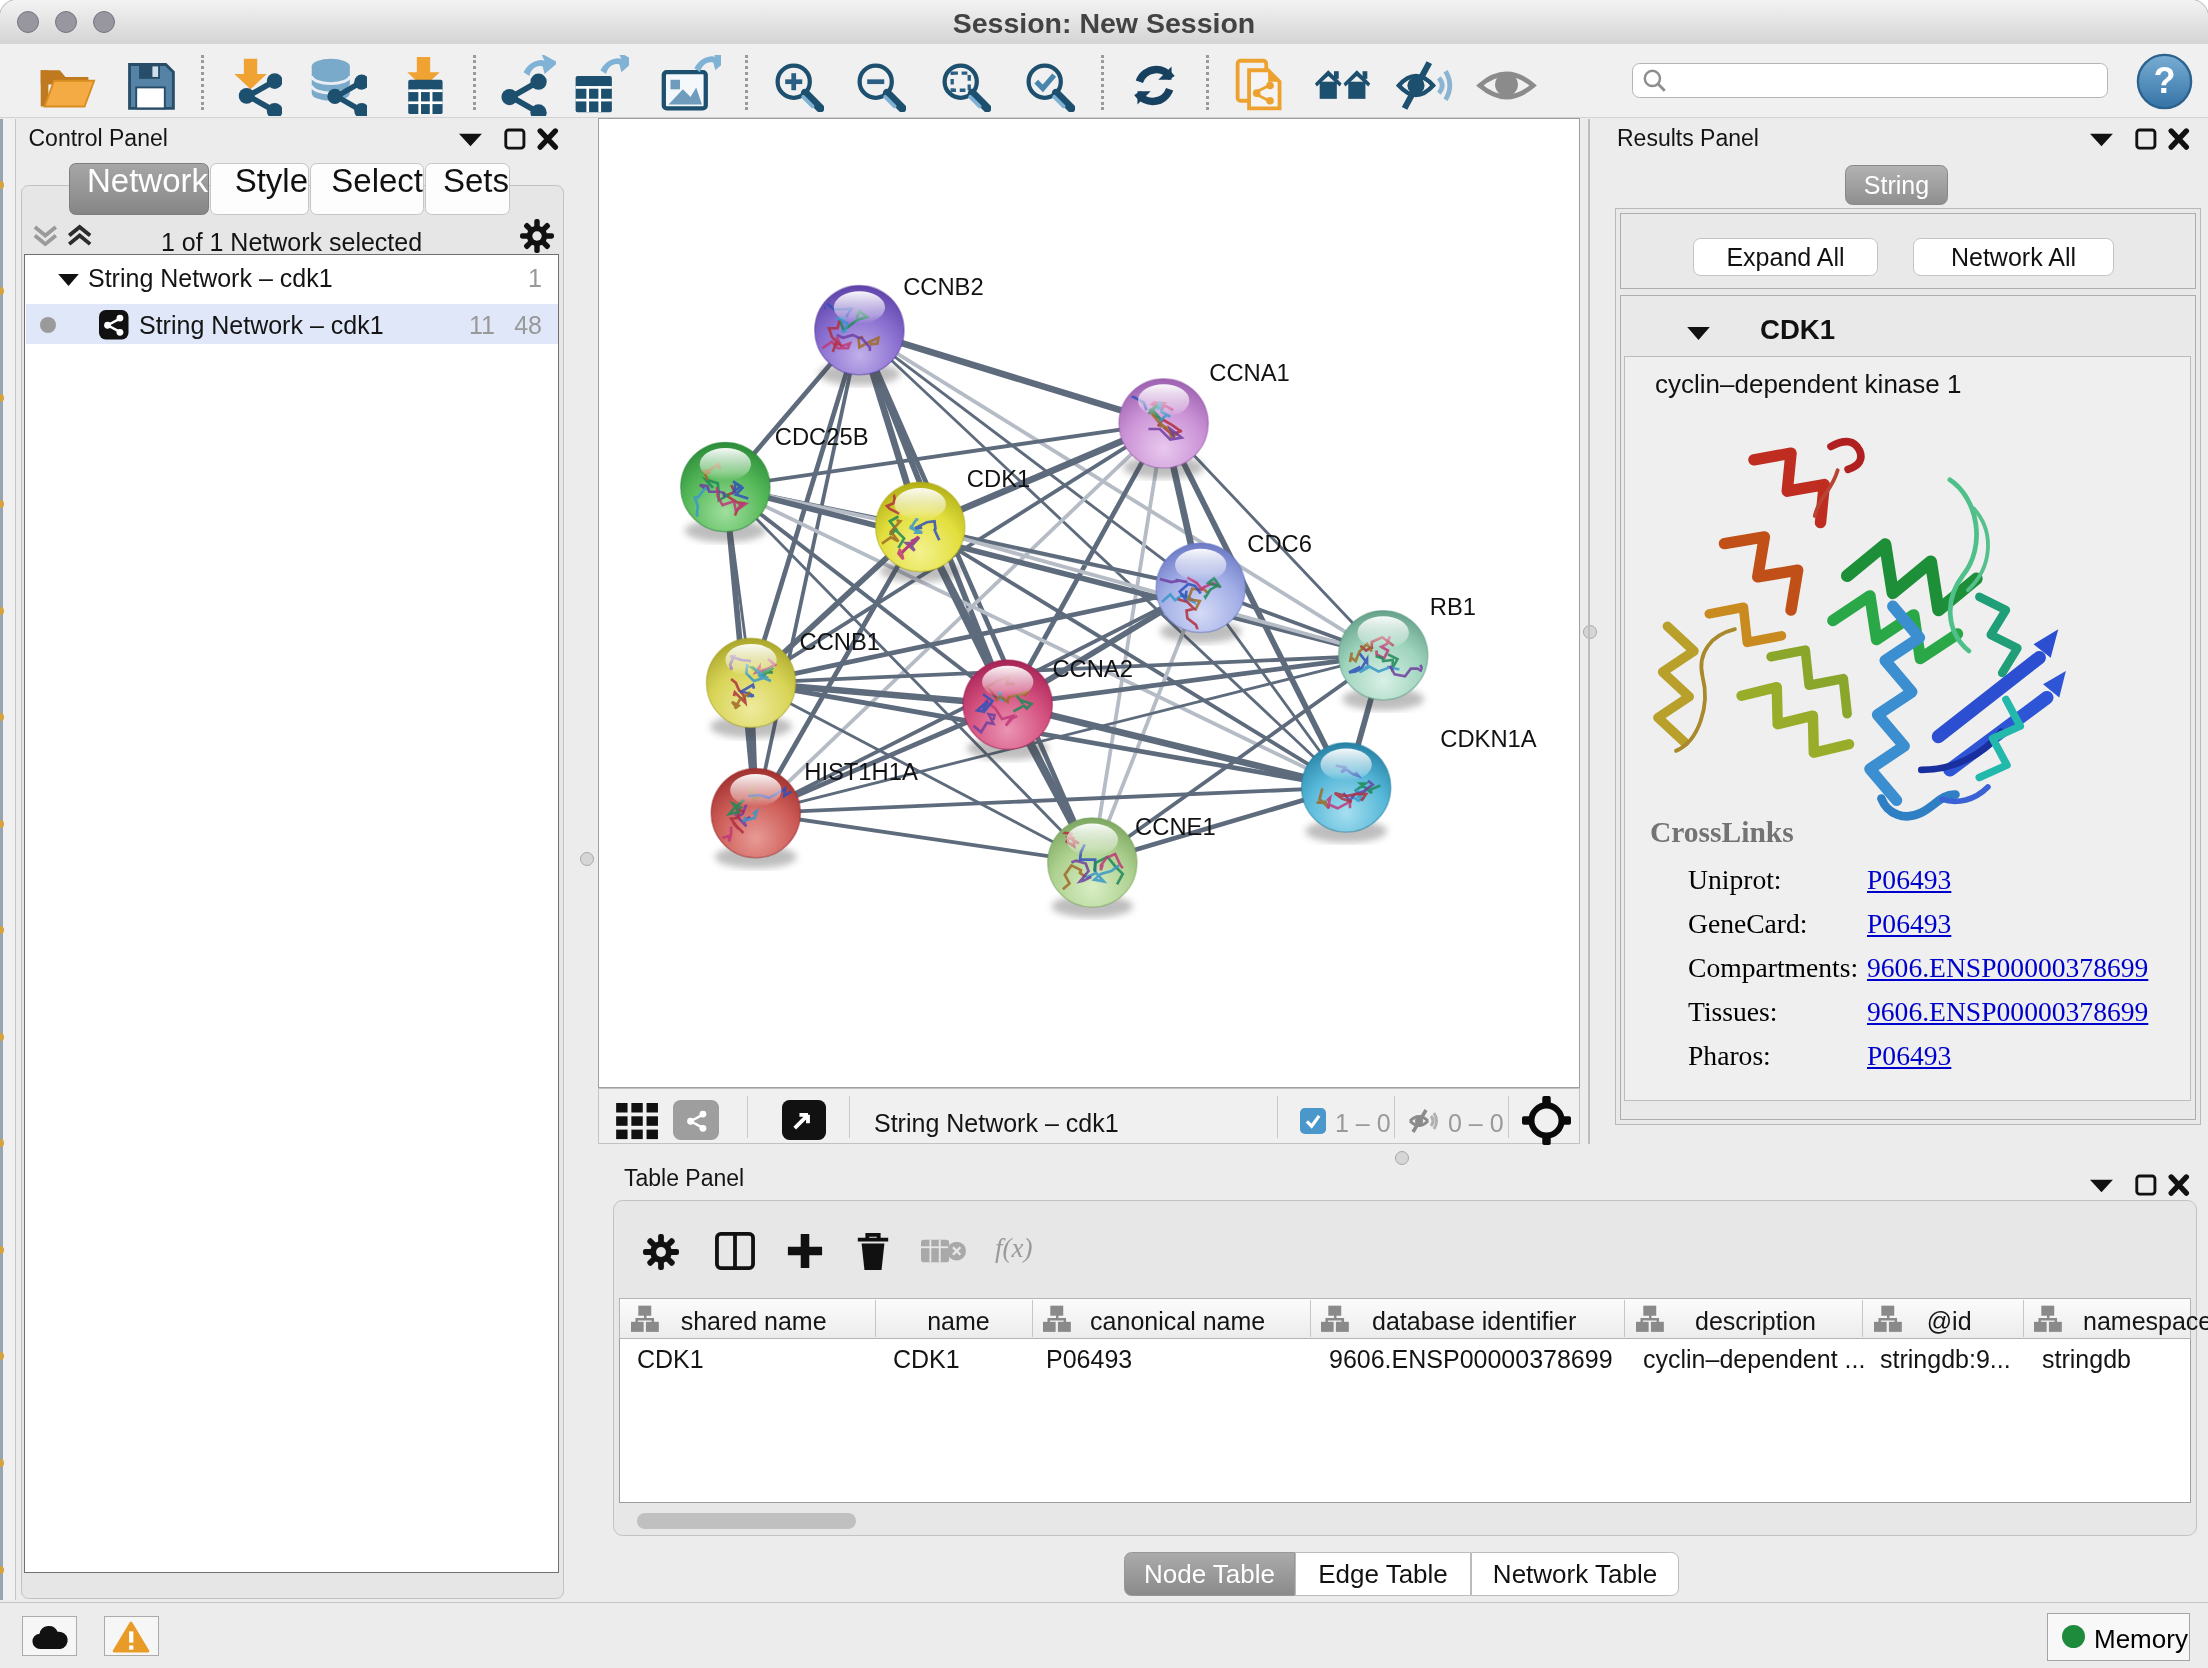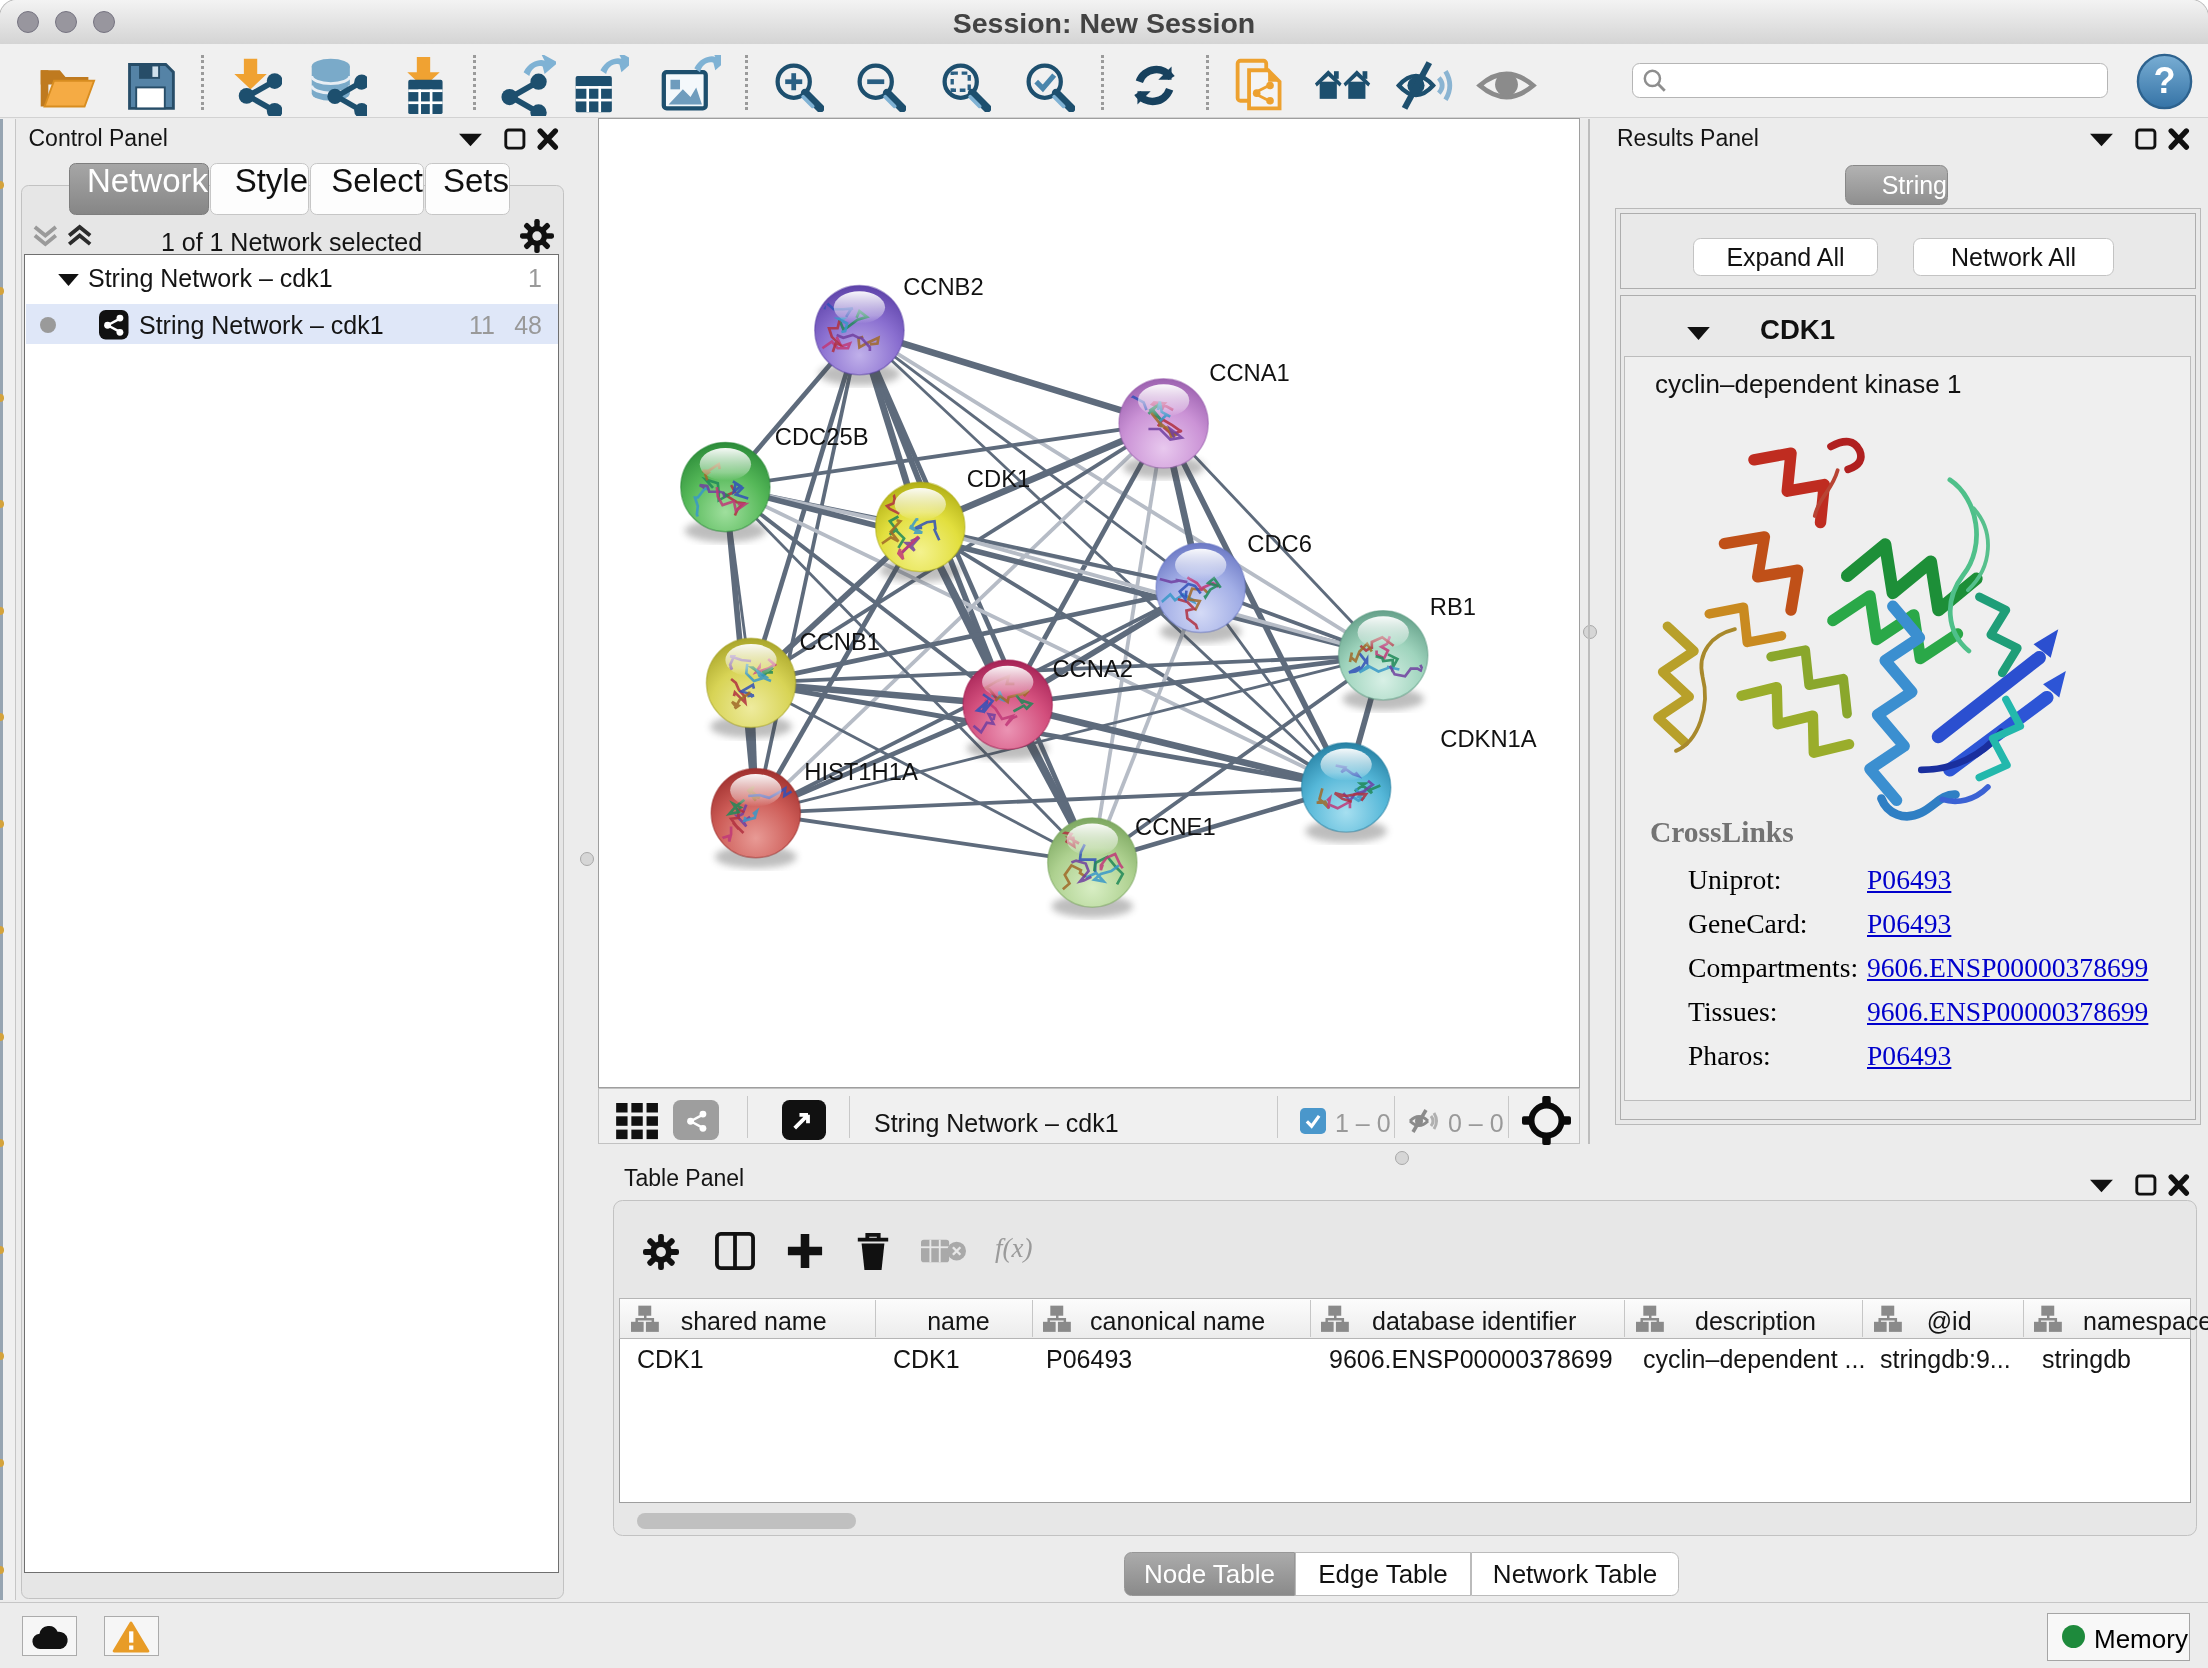--- a/index.html
+++ b/index.html
@@ -630,21 +630,21 @@
 
  <div class="abs" style="left:1588px;top:119px;width:1.9px;height:1025px;background:#bdbdbd"></div>
 
  <div class="ptitle" style="left:1617px;top:125px">Results Panel</div>
  <svg style="position:absolute;left:2090px;top:127px" width="105" height="25" viewBox="0 0 110 26">
       <path d="M0 7 h24 l-12 13 z" fill="#111"></path>
       <rect x="49" y="3" width="19" height="19" rx="3" fill="none" stroke="#111" stroke-width="3"></rect>
       <path d="M85 4 L101 21 M101 4 L85 21" stroke="#111" stroke-width="5.5" stroke-linecap="round"></path>
     </svg>
  <div class="abs" style="left:1615px;top:208px;width:586px;height:917px;background:#e9e9e9;border:1.9px solid #b9b9b9"></div>
- <div class="abs" style="left:1845px;top:165px;width:103px;height:40px;background:linear-gradient(#b2b2b2,#8f8f8f);border:1px solid #888;border-radius:7.6px;color:#fff;font-size:25px;text-align:right;line-height:38px">String</div>
+ <div class="abs" style="left:1845px;top:165px;width:103px;height:40px;background:linear-gradient(#b2b2b2,#8f8f8f);border:1px solid #888;border-radius:7.6px;color:#fff;font-size:25px;text-align:center;line-height:38px">String</div>
  <div class="abs" style="left:1620px;top:213px;width:576px;height:76px;border:1px solid #adadad"></div>
  <div class="btn" style="left:1693px;top:238px;width:185px;height:38px;line-height:36px">Expand All</div>
  <div class="btn" style="left:1913px;top:238px;width:201px;height:38px;line-height:36px">Network All</div>
  <div class="abs" style="left:1620px;top:295px;width:576px;height:825px;border:1px solid #adadad"></div>
  <svg class="abs" style="left:1686px;top:325px" width="25" height="16" viewBox="0 0 26 17">
       <path d="M1 2 h24 l-12 14 z" fill="#111"></path>
     </svg>
  <div class="abs" style="left:1760px;top:314px;font-size:27.6px;font-weight:700;color:#111">CDK1</div>
  <div class="abs" style="left:1624px;top:356px;width:567px;height:745px;background:#efefef;border:1px solid #bcbcbc"></div>
  <div class="abs" style="left:1655px;top:369px;font-size:26px;color:#111">cyclin–dependent kinase 1</div>

